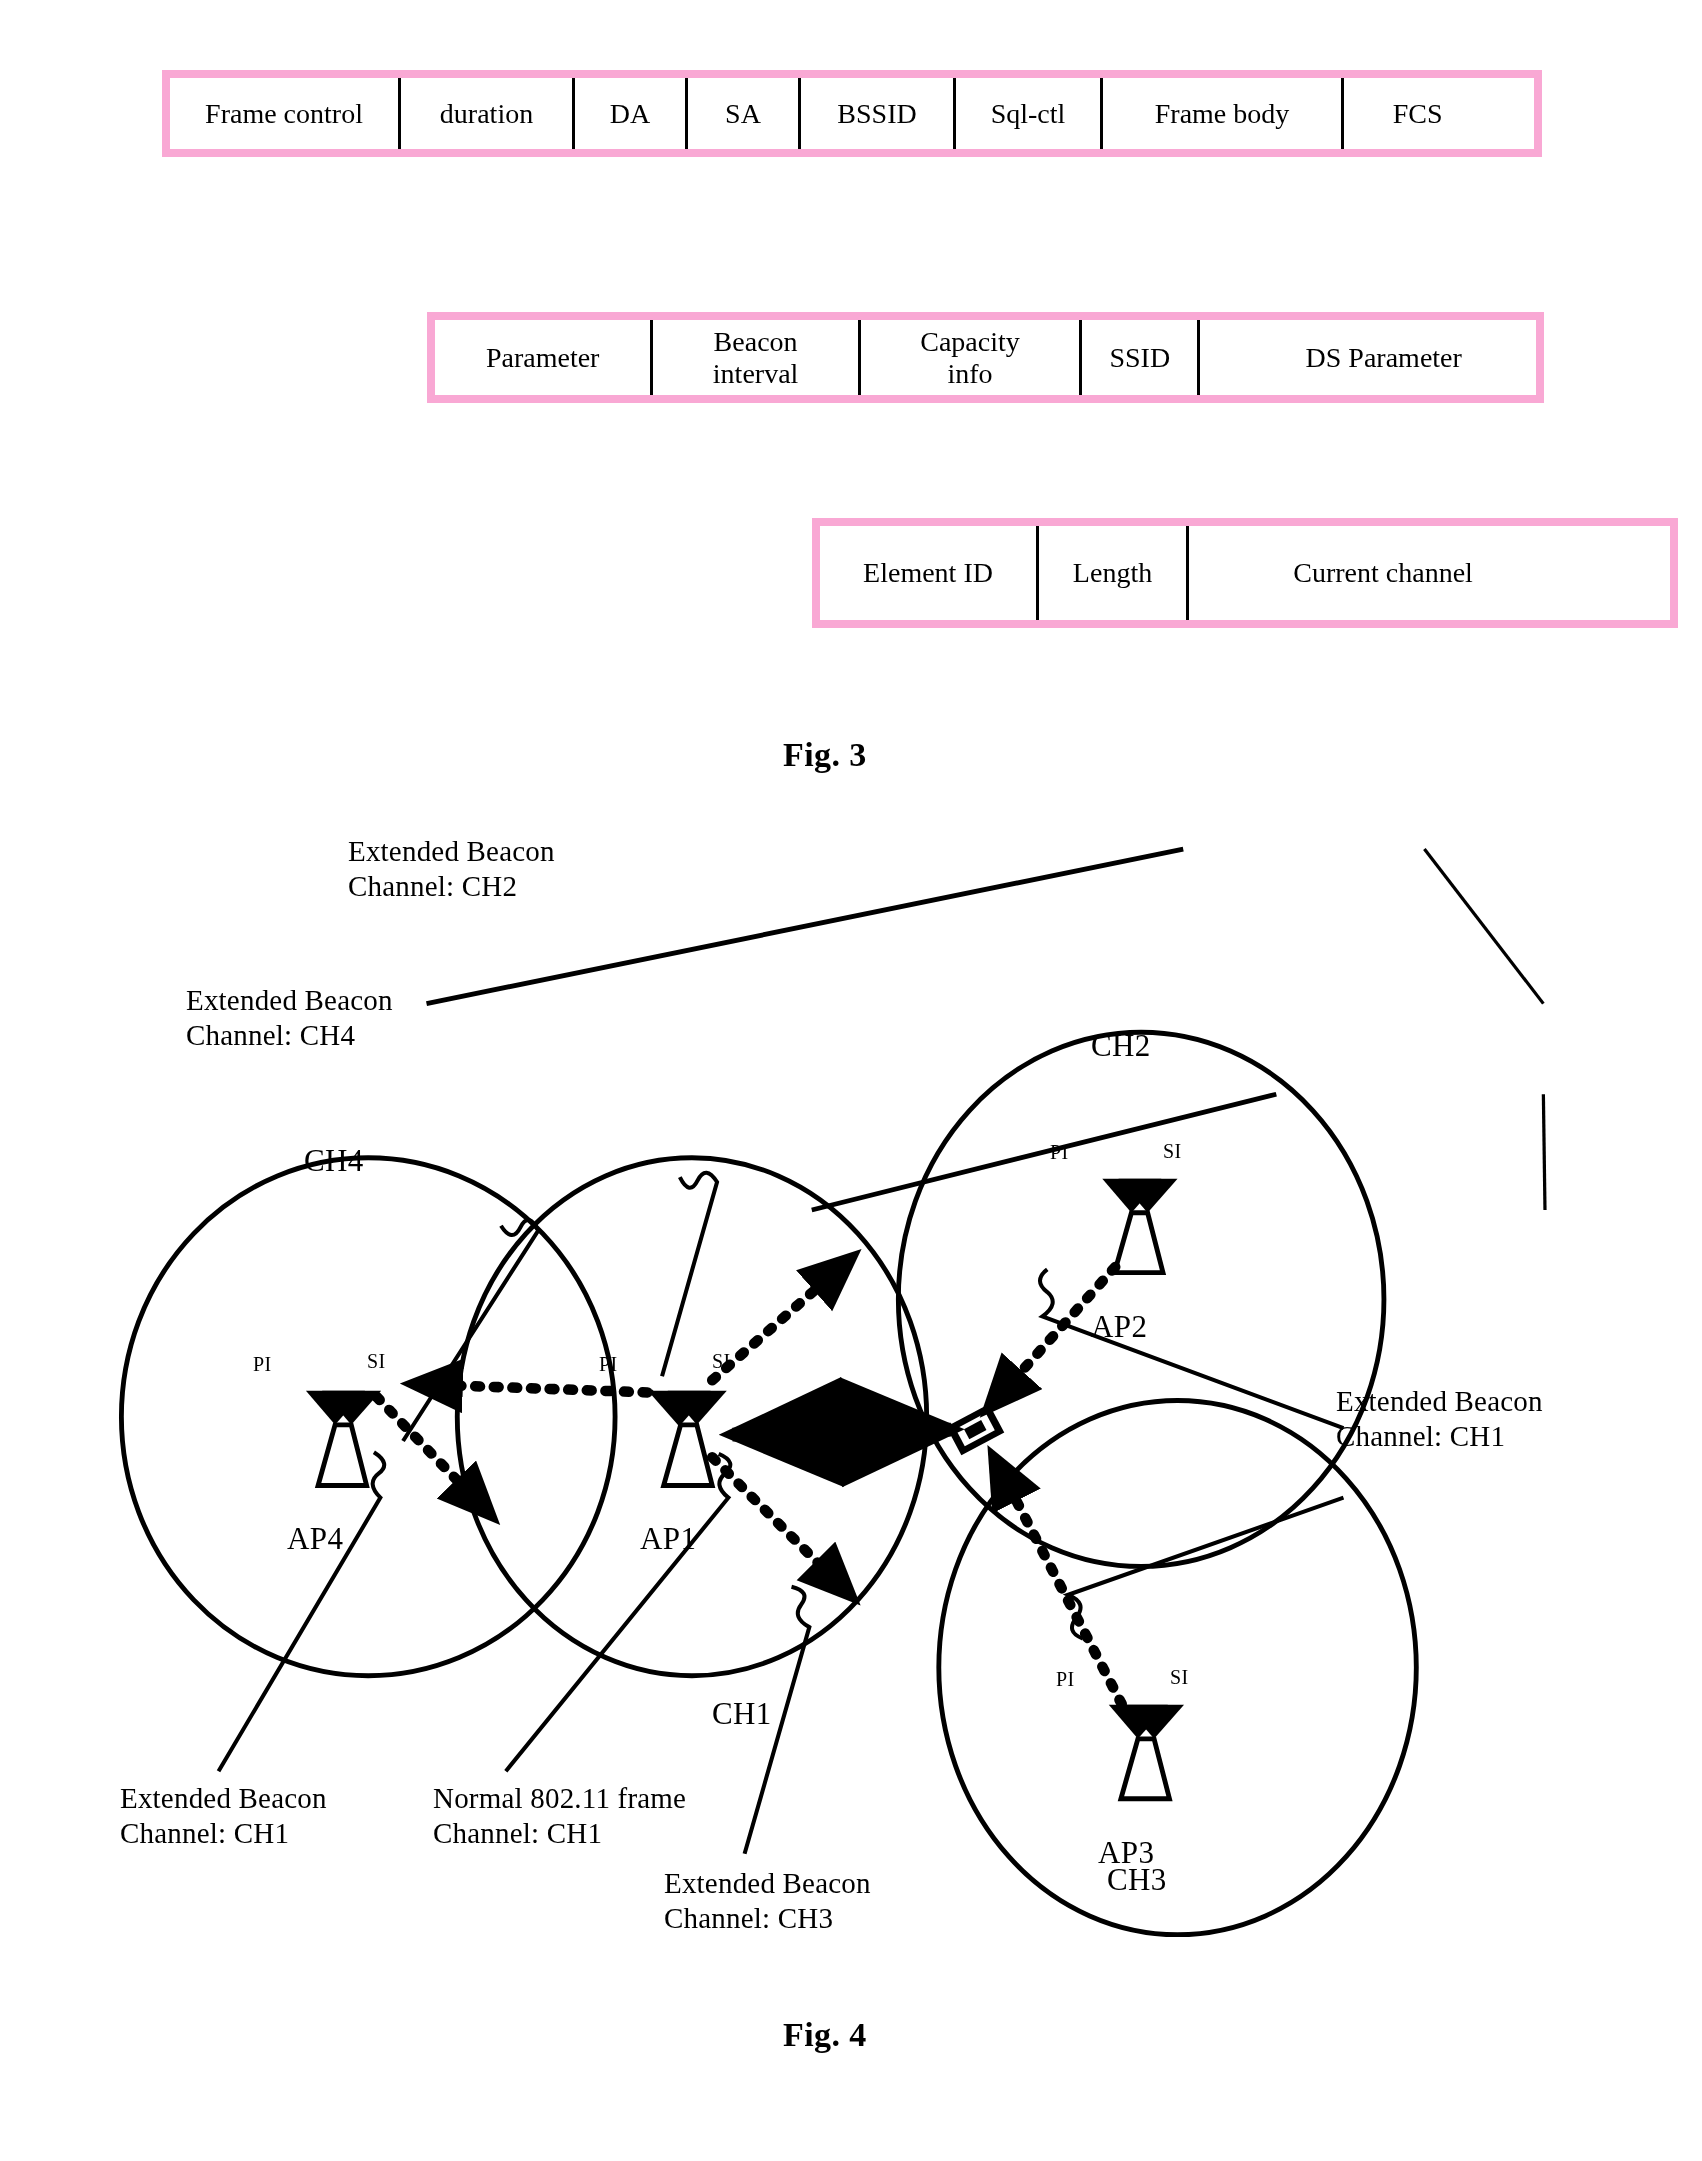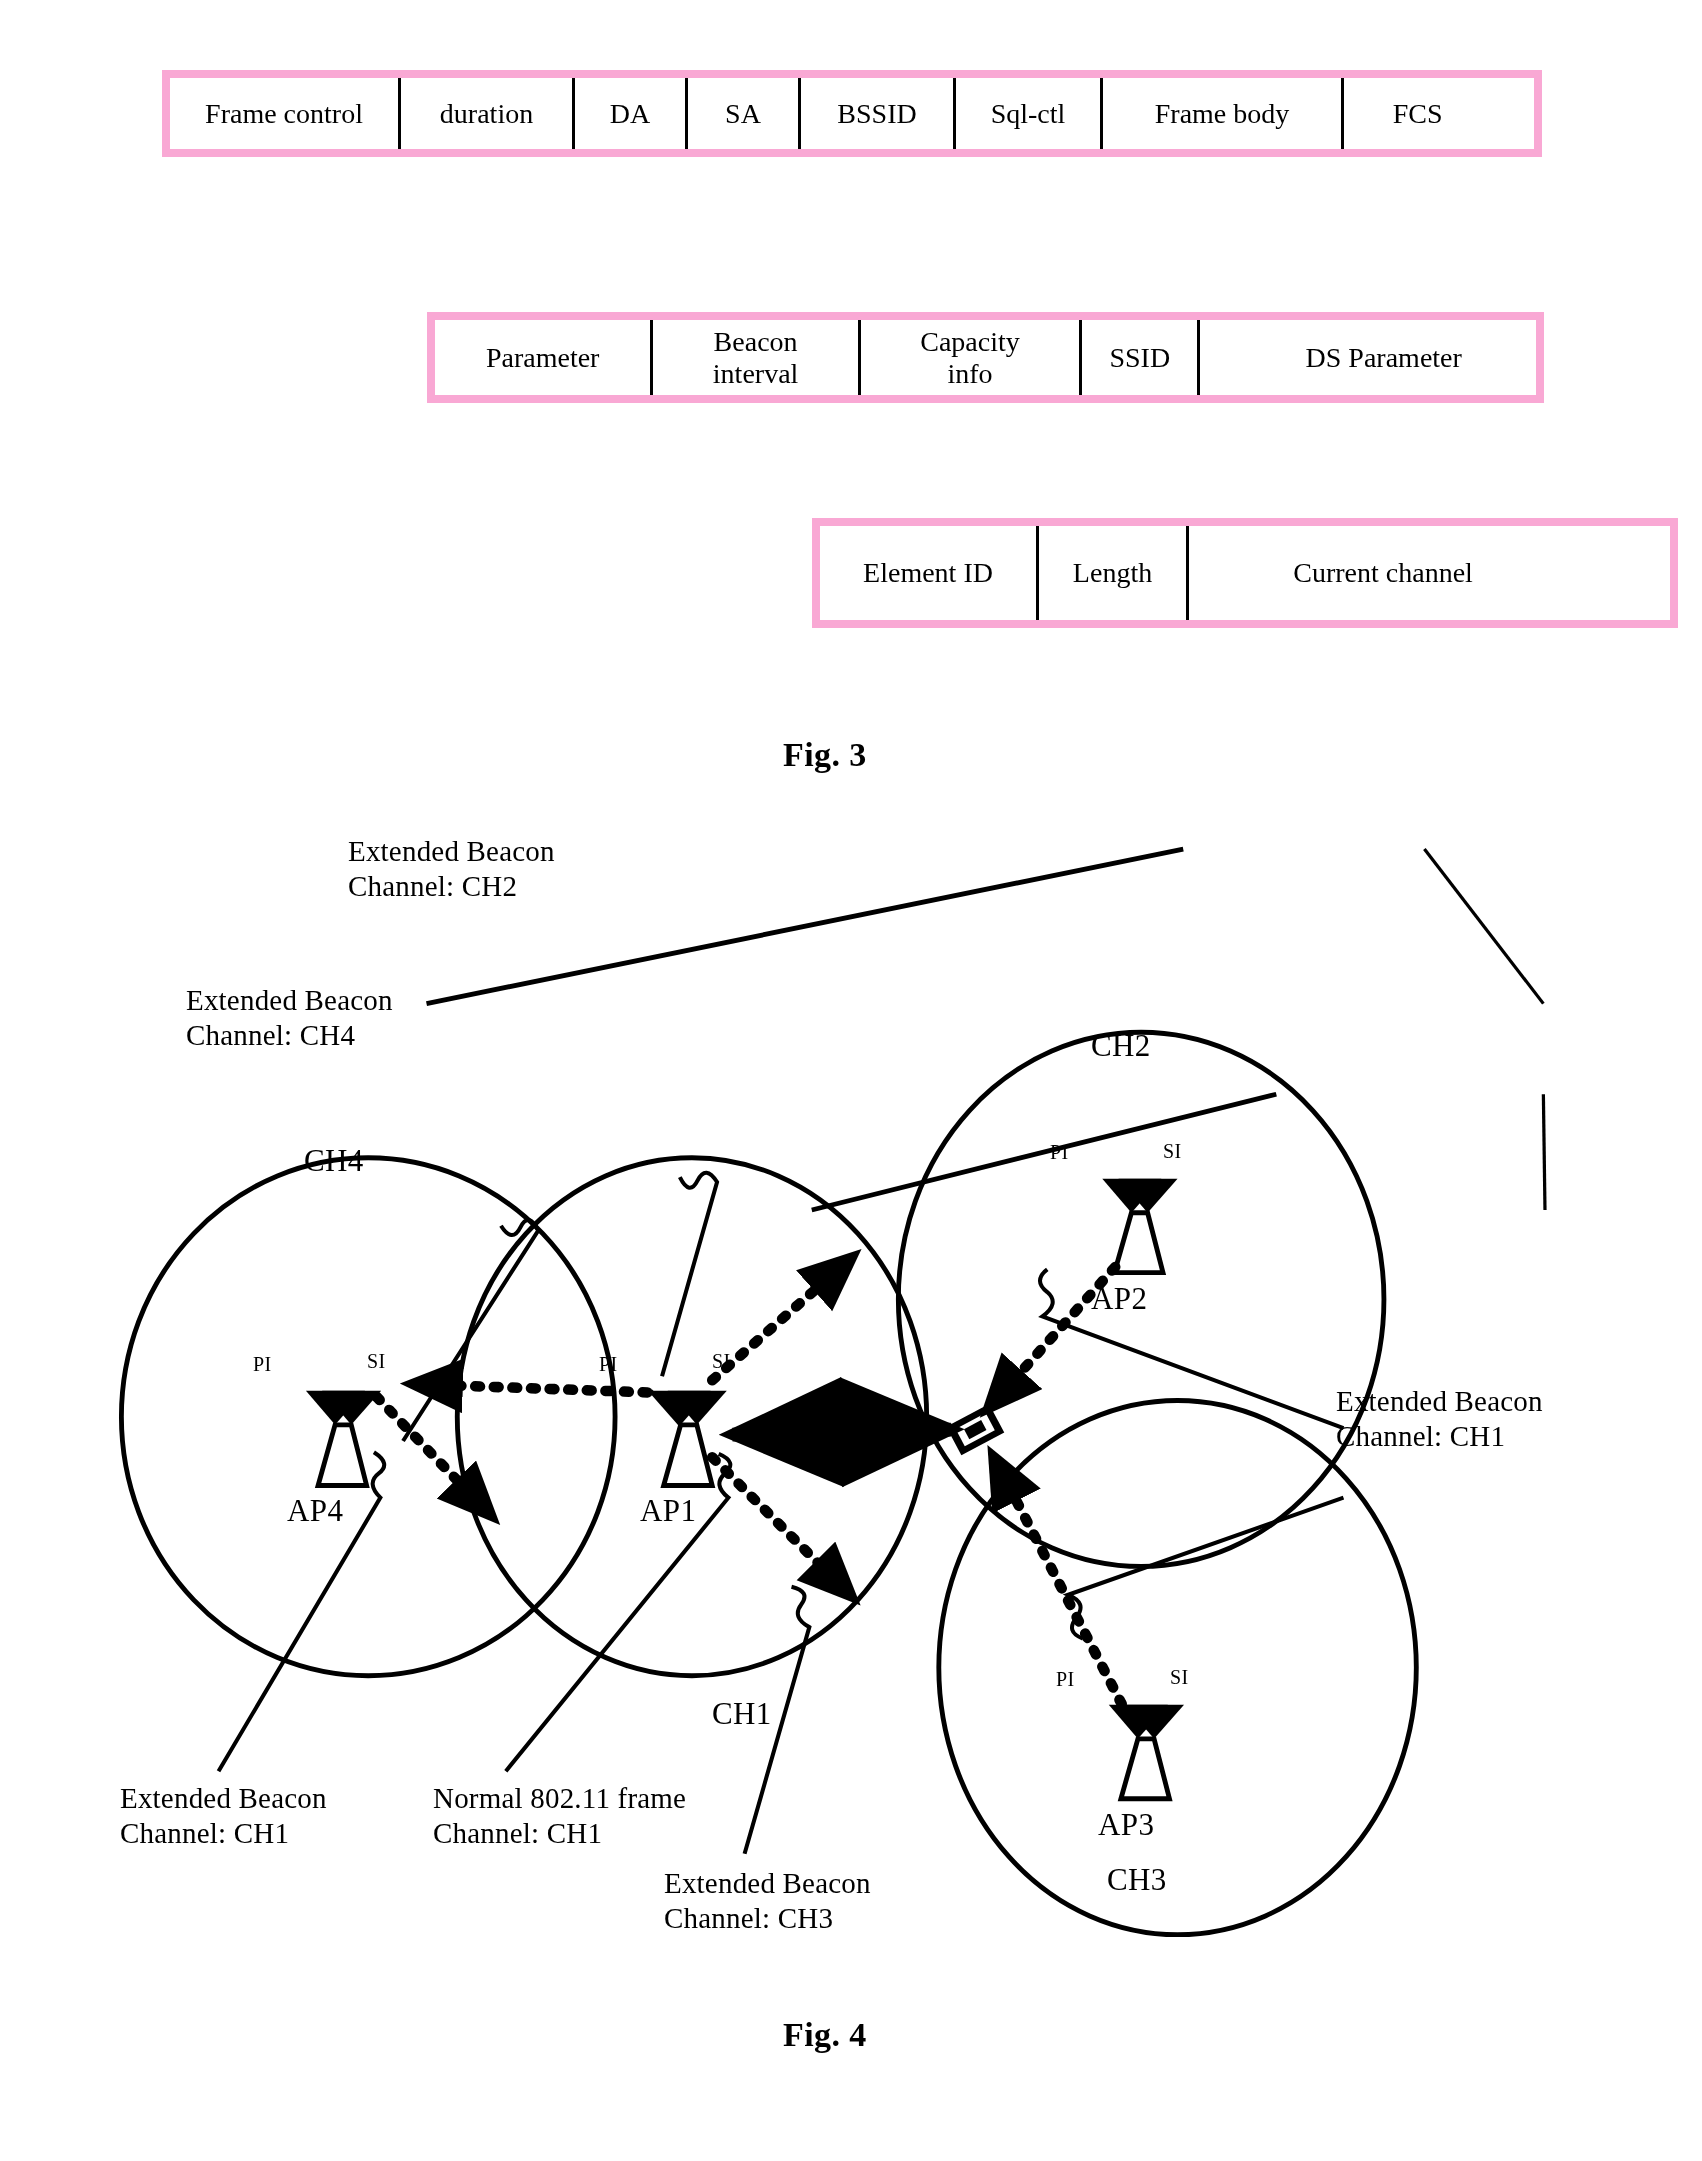--- a/index.html
+++ b/index.html
@@ -90,20 +90,21 @@
   }
   .ch-lbl {
     position: absolute;
     font-size: 31px;
     letter-spacing: 0.4px;
   }
   .ap-lbl {
     position: absolute;
     font-size: 31px;
     letter-spacing: 0.4px;
+    margin-top: 28px;
   }
   .pi-si {
     position: absolute;
     font-size: 20px;
     letter-spacing: 0.4px;
   }
 </style>
 </head>
 <body>
 

